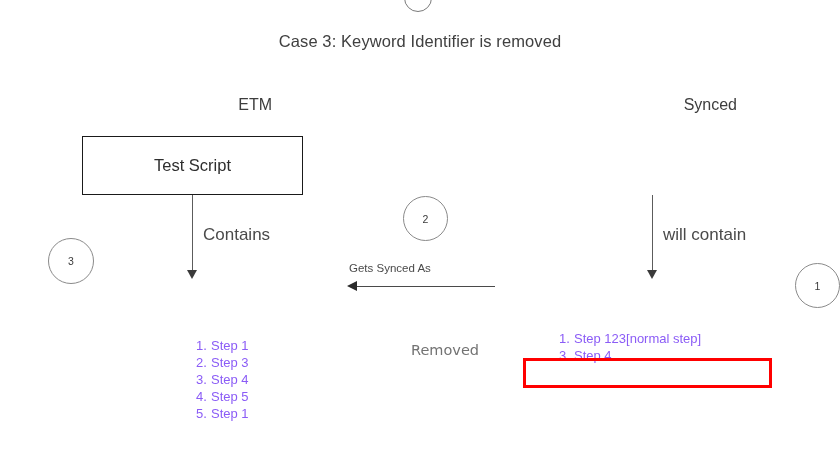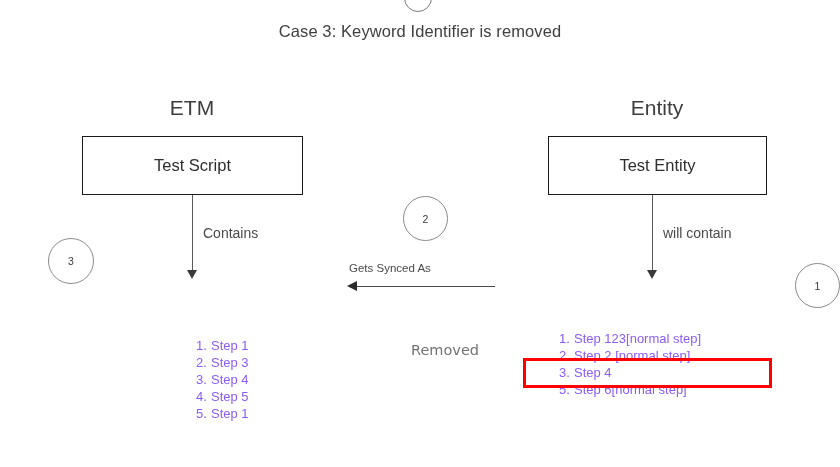--- a/index.html
+++ b/index.html
@@ -9,41 +9,41 @@
     font-family:"Liberation Sans",sans-serif;
     color:#3c3c3c;
     overflow:hidden;
     position:relative;
   }
   .canvas{position:absolute;left:0;top:0;width:840px;height:467px;}
   .abs{position:absolute;}
 
   
   .title{
-    left:0;top:22px;width:840px;
+    left:0;top:32px;width:840px;
     text-align:center;
     font-size:16.5px;
     color:#404040;
     letter-spacing:.1px;
     white-space:nowrap;
   }
 
   
   .badge-clip{
     left:404px;top:-16px;
     width:26px;height:26px;
     border:1.6px solid #7a7a7a;
     border-radius:50%;
     background:#fff;
   }
 
   
   .col-head{
-    font-size:21px;color:#3d3d3d;
-    white-space:nowrap;text-align:center;
+    font-size:16px;color:#3d3d3d;
+    white-space:nowrap;text-align:right;
   }
   .head-left{left:112px;top:96px;width:160px;}
   .head-right{left:577px;top:96px;width:160px;}
 
   
   .box{
     border:1.6px solid #1a1a1a;
     background:#ffffff;
     display:flex;align-items:center;justify-content:center;
     font-size:16.5px;color:#2e2e2e;
@@ -59,21 +59,21 @@
   .vhead{
     width:0;height:0;
     border-left:5.5px solid transparent;
     border-right:5.5px solid transparent;
     border-top:9px solid #3a3a3a;
   }
   .vhead-left{left:187px;top:270px;}
   .vhead-right{left:647px;top:270px;}
 
   .edge-label{
-    font-size:14px;color:#4a4a4a;white-space:nowrap;
+    font-size:17px;color:#4a4a4a;white-space:nowrap;
   }
   .lbl-contains{left:203px;top:225px;}
   .lbl-willcontain{left:663px;top:225px;}
 
   
   .hline{left:356px;top:285.5px;width:139px;height:1.4px;background:#4a4a4a;}
   .hhead{
     left:347px;top:281px;
     width:0;height:0;
     border-top:5.5px solid transparent;
@@ -160,46 +160,37 @@
     </div>
   </div>
 
   <div class="abs circle circle-2">
     <span>2</span>
   </div>
   <div class="abs edge-label lbl-sync">Gets Synced As</div>
   <div class="abs hline"></div>
   <div class="abs hhead"></div>
 
-  <div class="abs col-head head-right">Entity</div>
+  <div class="abs col-head head-right">Synced</div>
 
-  <div class="abs box box-right">
-    <span>Test Entity</span>
-  </div>
 
   <div class="abs vline vline-right"></div>
   <div class="abs vhead vhead-right"></div>
   <div class="abs edge-label lbl-willcontain">will contain</div>
 
   <div class="abs circle circle-1">
     <span>1</span>
   </div>
 
   <div class="abs steps steps-right">
     <div class="row">
       <span class="num">1.</span><span>Step 123[normal step]</span>
     </div>
     <div class="row">
-      <span class="num">2.</span><span>Step 2 [normal step]</span>
-    </div>
-    <div class="row">
       <span class="num">3.</span><span>Step 4</span>
-    </div>
-    <div class="row">
-      <span class="num">5.</span><span>Step 6[normal step]</span>
     </div>
   </div>
 
   <div class="abs red-box"></div>
 
   <div class="abs red-note">
     <div>Removed</div>
   </div>
 
 </div>

